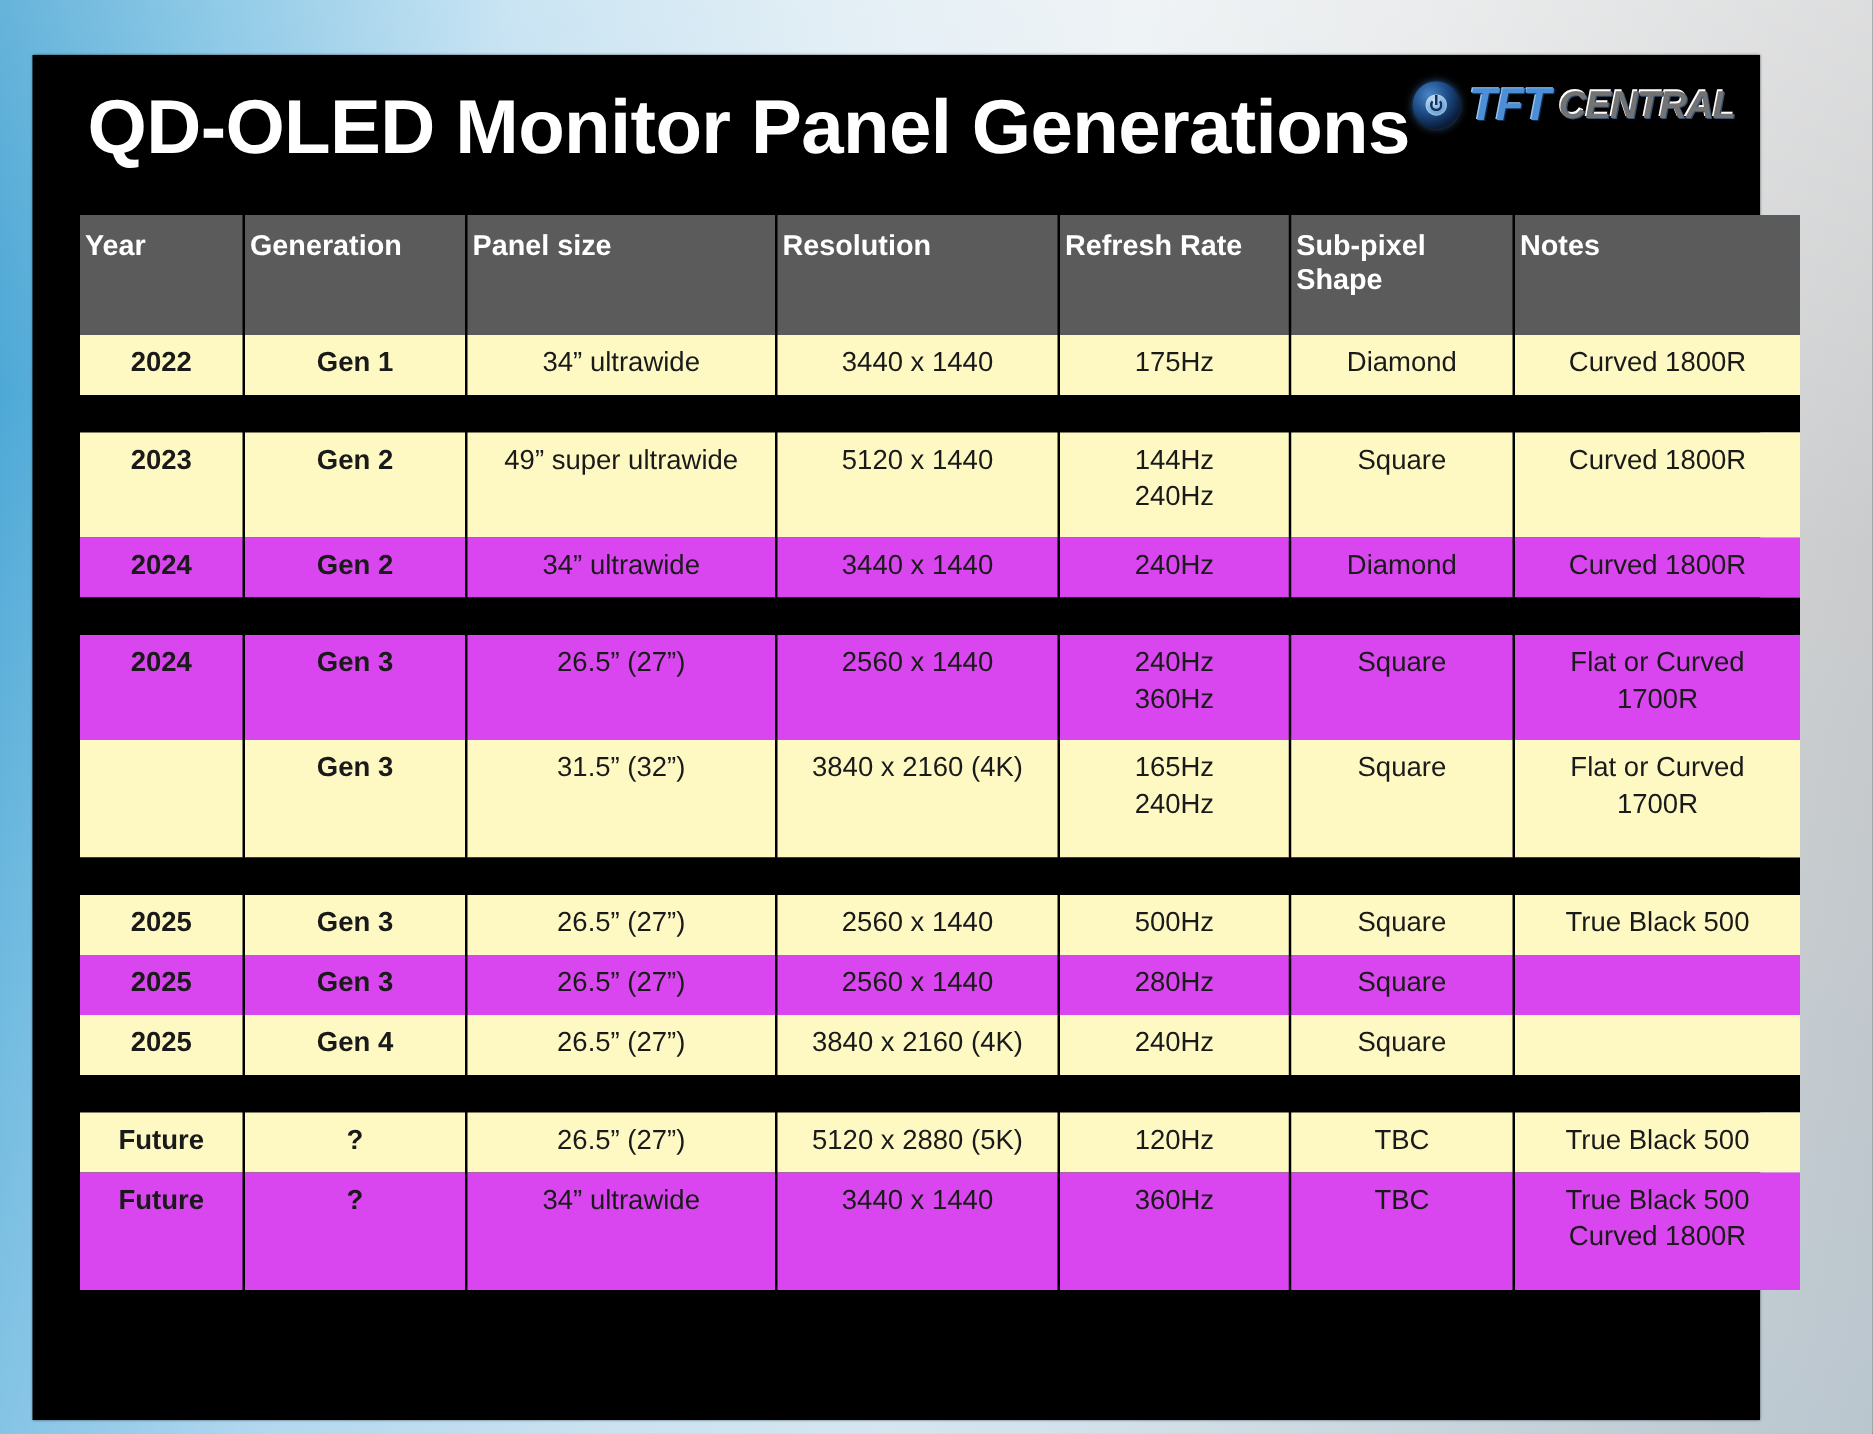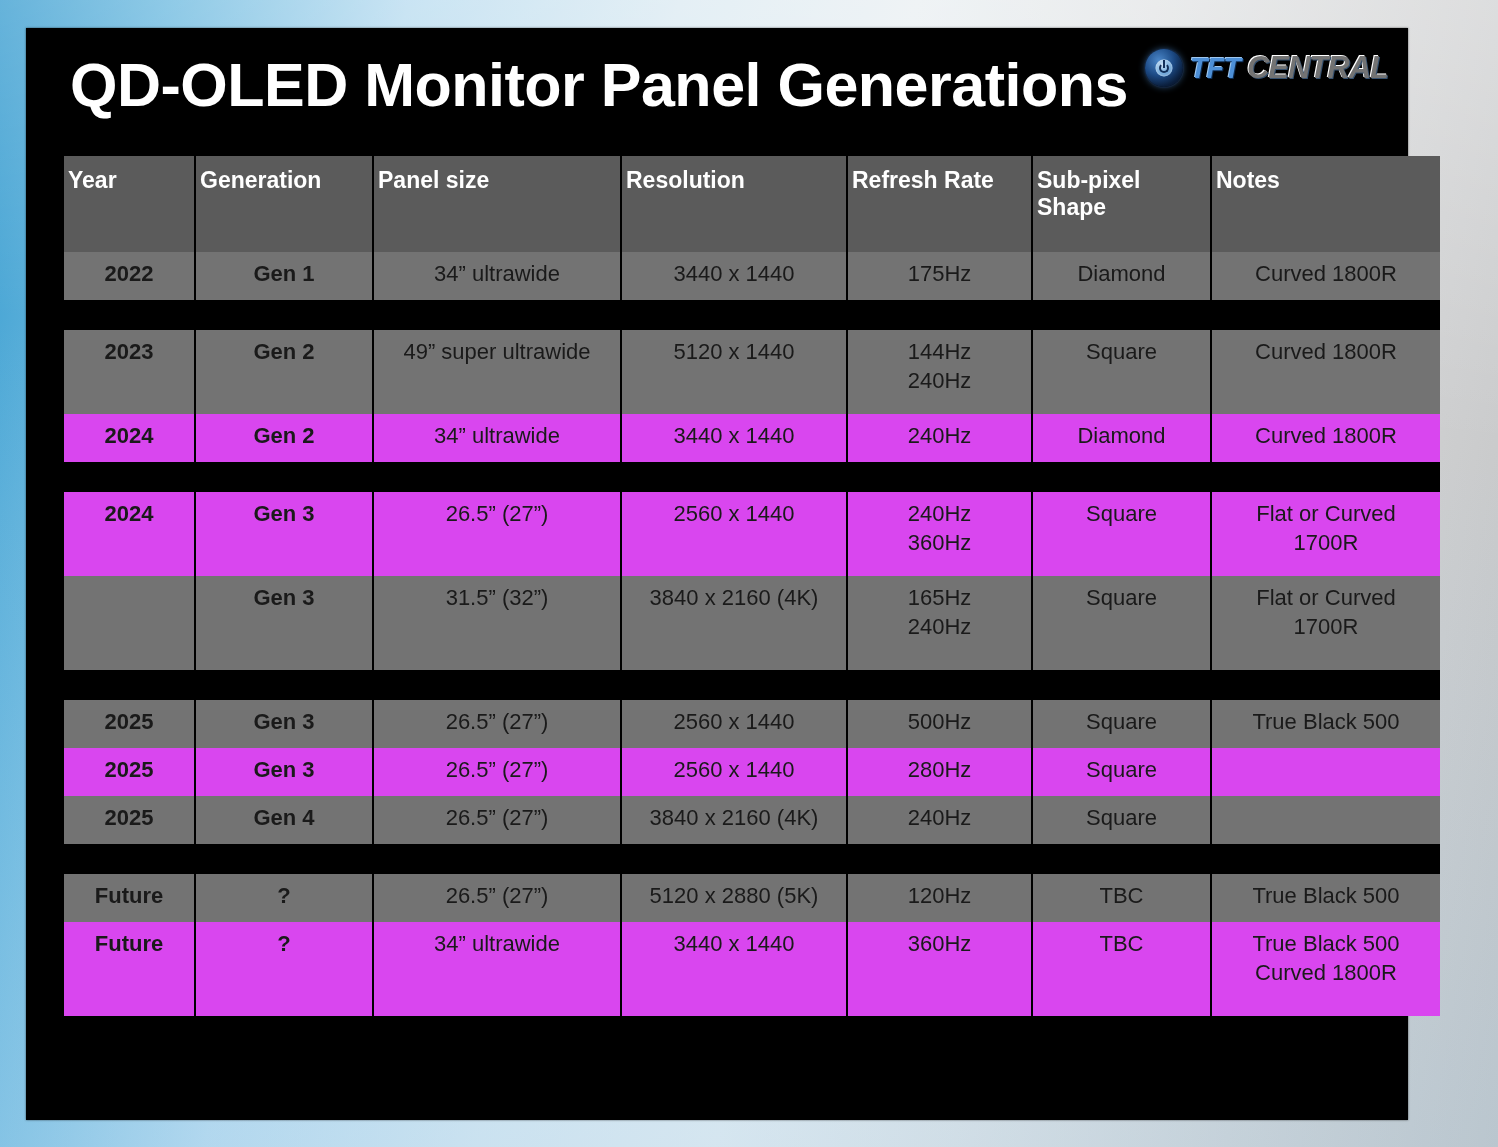--- a/index.html
+++ b/index.html
@@ -25,21 +25,21 @@
   
   body::before{
     content:"";
     position:absolute; inset:0;
     background:linear-gradient(185deg, rgba(255,255,255,0.30) 0%, rgba(255,255,255,0) 35%, rgba(160,205,235,0.30) 100%);
     pointer-events:none;
   }
 
   .panel {
     position:absolute;
-    left:26px; top:28px;
+    left:26px; top:44px;
     width:1382px; height:1092px;
     background:#000;
     box-shadow:0 0 2px rgba(0,0,0,.6);
     z-index:2;
   }
 
   
   .head-row{
     position:relative;
     height:128px;
@@ -81,21 +81,21 @@
     border-radius:50%;
     border-top-color:transparent;
     z-index:3;
   }
   .logo-badge .pwr::before{
     content:"";position:absolute;left:50%;top:-5px;
     transform:translateX(-50%);
     width:2px;height:8px;background:#12305a;
   }
   .logo-tft{
-    font-size:29px;font-weight:bold;font-style:italic;
+    font-size:37px;font-weight:bold;font-style:italic;
     color:#4d8fd6;
     letter-spacing:-1px;
     text-shadow:1px 1px 0 #0d2b50, -1px -1px 0 #9ec6ee;
   }
   .logo-central{
     font-size:31px;font-weight:bold;font-style:italic;
     color:#737373;
     letter-spacing:-1px;
     text-shadow:1px 1px 0 #35506e, -1px -1px 0 #ffffff;
   }
@@ -129,21 +129,21 @@
   }
 
   tbody td{
     font-size:22px;
     color:#1a1a1a;
     text-align:center;
     vertical-align:top;
     padding:7px 4px 0 4px;
     line-height:1.32;
   }
-  tr.r-dark td{ background:#737373; }
+  tr.r-dark td{ background:#fef9c3; }
   tr.r-light td{ background:#d946ef; }
   tr.r-gap td{ background:#000000; height:30px; padding:0; }
   tr.r-gap td.blank{ background:#000; }
 
   td.bold{ font-weight:bold; }
   td.h1{ height:48px; }
   td.h2{ height:84px;text-align:center; }
   td.h3{ height:94px; }
 
   .footnote{

